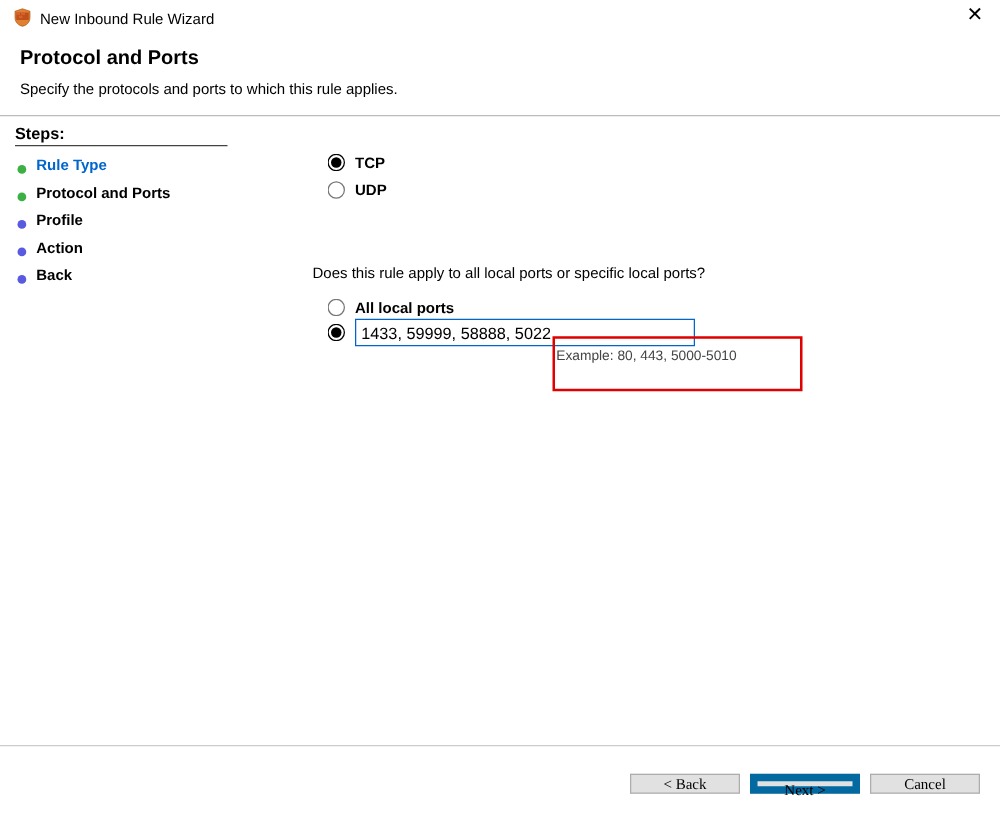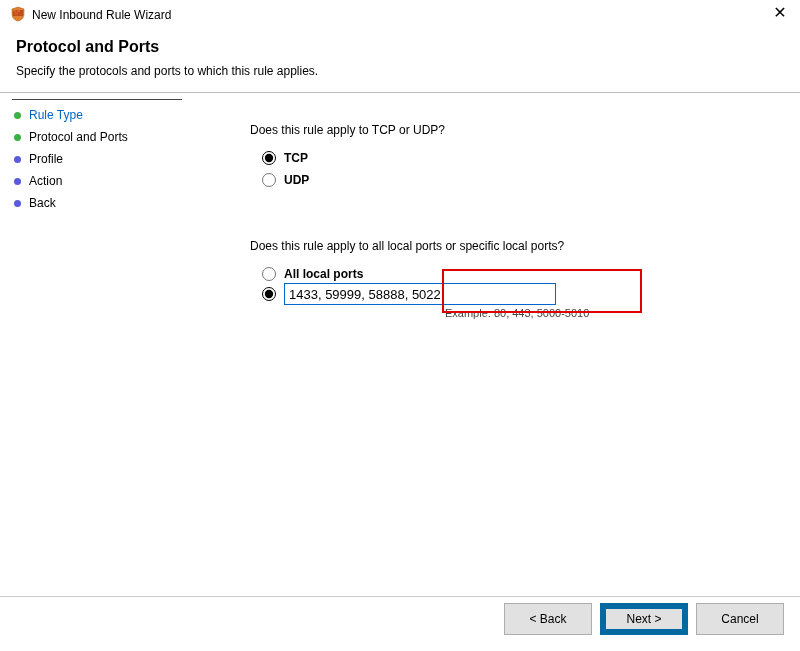--- a/index.html
+++ b/index.html
@@ -64,23 +64,24 @@
       font-size: 13px;
       margin-bottom: 2px;
     }
     .steps-underline {
       border: none;
       border-top: 1px solid #444;
       margin-bottom: 4px;
     }
     .step-item {
       display: flex;
-      align-items: center;
+      align-items: flex-end;
       padding: 4px 2px;
       font-size: 12px;
+      font-weight: bold;
     }
     .step-bullet {
       width: 7px;
       height: 7px;
       border-radius: 50%;
       margin-right: 8px;
       background: #5a5ae0;
       flex-shrink: 0;
     }
     .step-bullet.done {
@@ -173,25 +174,25 @@
     .footer-divider {
       position: absolute;
       bottom: 54px;
       left: 0;
       right: 0;
       border: none;
       border-top: 1px solid #ccc;
     }
     .btn {
       min-width: 88px;
-      height: 32px;
+      height: 16px;
       background: #e1e1e1;
       border: 1px solid #adadad;
       font-size: 12px;
-      font-family: Liberation Sans, sans-serif;
+      font-family: Liberation Serif, serif;
       cursor: default;
     }
     .btn.primary {
       border: 6px solid #0369a1;
       background: #e1e1e1;
     }
   </style>
 </head>
 <body>
 
@@ -211,20 +212,21 @@
 
 <div class="header">
   <h1>Protocol and Ports</h1>
   <div class="subtitle">Specify the protocols and ports to which this rule applies.</div>
 </div>
 
 <hr class="divider">
 
 <div class="body">
   <div class="sidebar">
+    <div class="steps-label">Steps:</div>
     <hr class="steps-underline">
     <div class="step-item">
       <span class="step-bullet done"></span>
       <span class="step-link">Rule Type</span>
     </div>
     <div class="step-item">
       <span class="step-bullet done"></span>
       <span class="step-current">Protocol and Ports</span>
     </div>
     <div class="step-item">
@@ -235,21 +237,20 @@
       <span class="step-bullet"></span>
       <span class="step-future">Action</span>
     </div>
     <div class="step-item">
       <span class="step-bullet"></span>
       <span class="step-future">Back</span>
     </div>
   </div>
 
   <div class="content">
-    <div class="question">Does this rule apply to TCP or UDP?</div>
 
     <div class="radio-row">
       <input type="radio" name="proto" id="r-tcp" checked="" style="">
       <label for="r-tcp">TCP</label>
     </div>
     <div class="radio-row">
       <input type="radio" name="proto" id="r-udp" style="">
       <label for="r-udp">UDP</label>
     </div>
 

